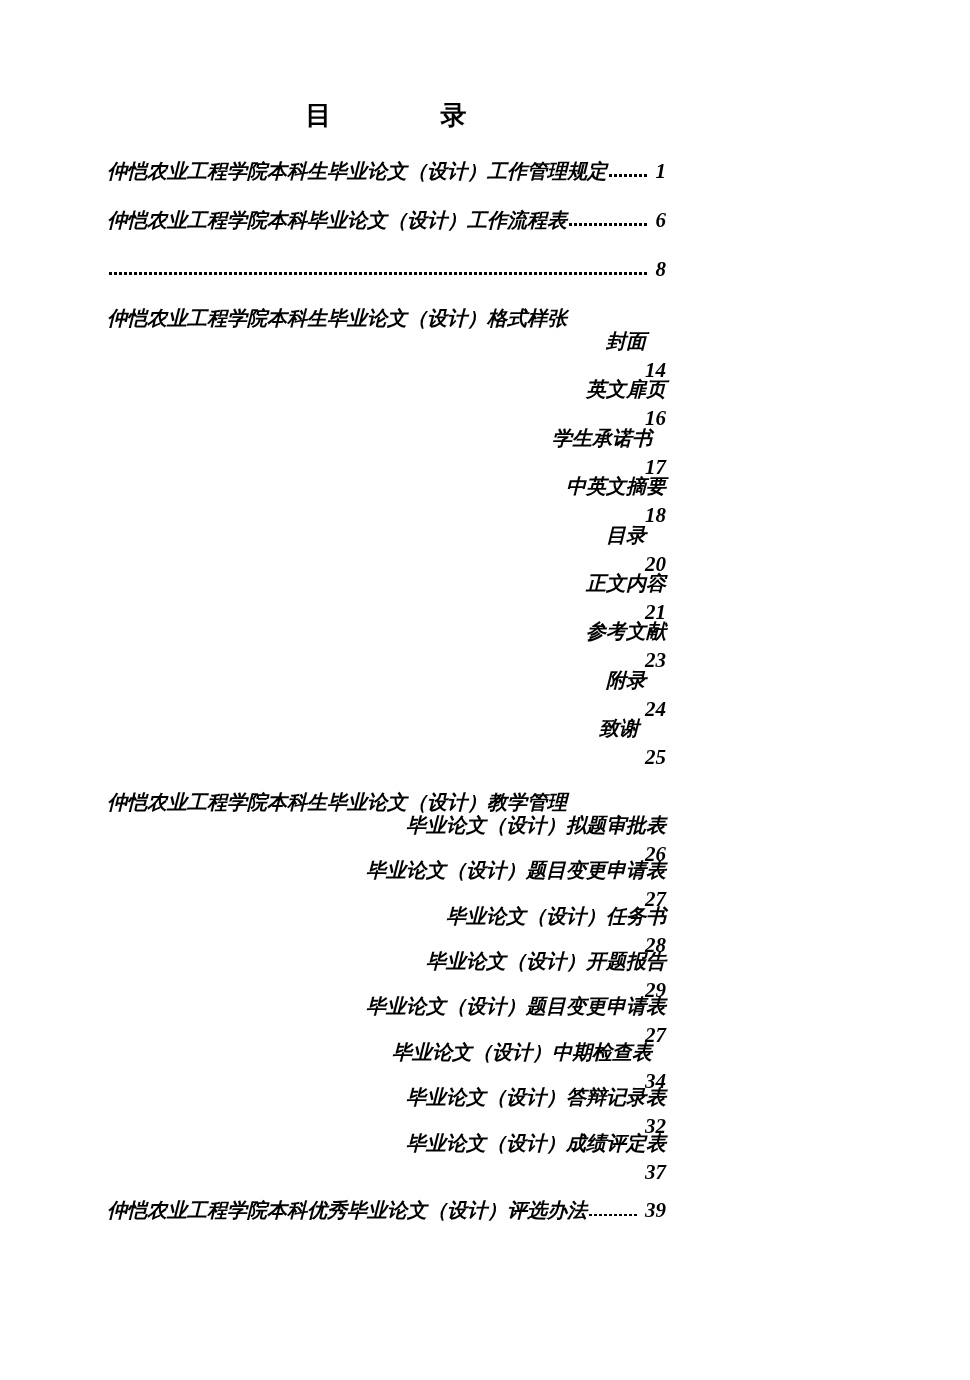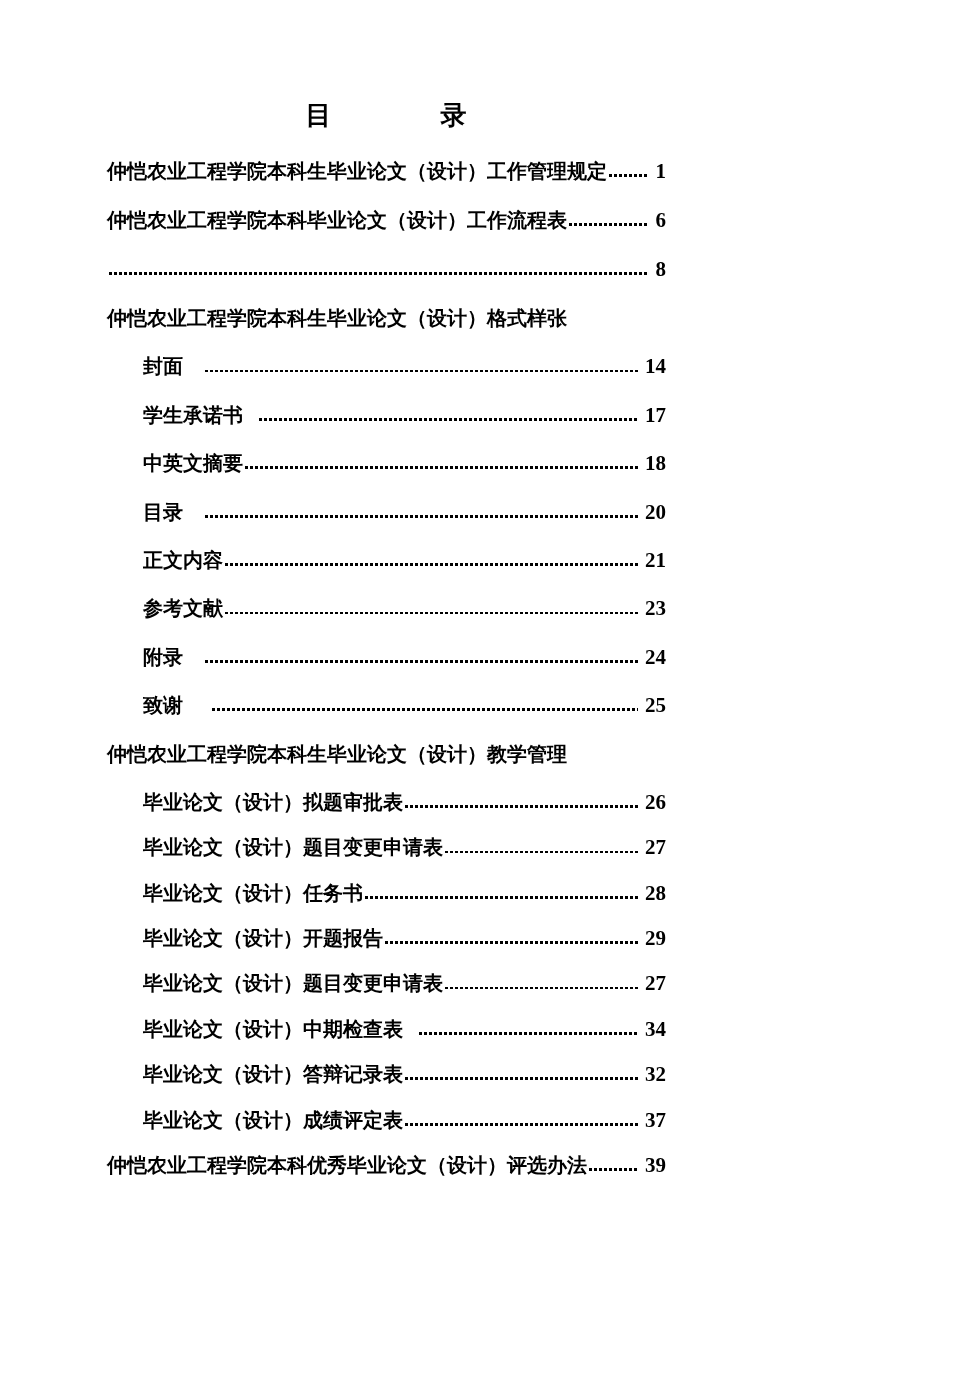--- a/index.html
+++ b/index.html
@@ -28,29 +28,30 @@
     font-size: 26px;
     line-height: 38px;
     text-align: center;
     white-space: pre;
     letter-spacing: 1px;
     font-weight: bold;
   }
   .toc-list {
     margin: 0;
     padding: 0;
+    font-style: italic;
   }
   .toc-row {
     display: flex;
     align-items: flex-end;
     height: 48.4px;
   }
   .toc-row:nth-child(-n+4)  { height: 49px; }
   .toc-row:nth-child(n+15)  { height: 45.4px; }
-  .toc-row.indent-1 { padding-left: 36px; }
+  .toc-row.indent-1 { padding-left: 36px; flex-direction: column; }
   .toc-label {
     font-size: 20px;
     line-height: 23px;
     white-space: pre;
     flex: 0 0 auto;
   }
   .dot-leader {
     flex: 1 1 auto;
     align-self: flex-end;
     height: 2.8px;
@@ -91,20 +92,25 @@
     <span class="toc-page">8</span>
   </div>
       <div class="toc-row">
     <span class="toc-label">仲恺农业工程学院本科生毕业论文（设计）格式样张</span>
 
   </div>
       <div class="toc-row indent-1">
     <span class="toc-label">封面　</span>
     <span class="dot-leader"></span>
     <span class="toc-page">14</span>
+  </div>
+      <div class="toc-row indent-1">
+    <span class="toc-label">英文扉页</span>
+    <span class="dot-leader"></span>
+    <span class="toc-page">16</span>
   </div>
       <div class="toc-row indent-1">
     <span class="toc-label">学生承诺书  </span>
     <span class="dot-leader"></span>
     <span class="toc-page">17</span>
   </div>
       <div class="toc-row indent-1">
     <span class="toc-label">中英文摘要</span>
     <span class="dot-leader"></span>
     <span class="toc-page">18</span>

